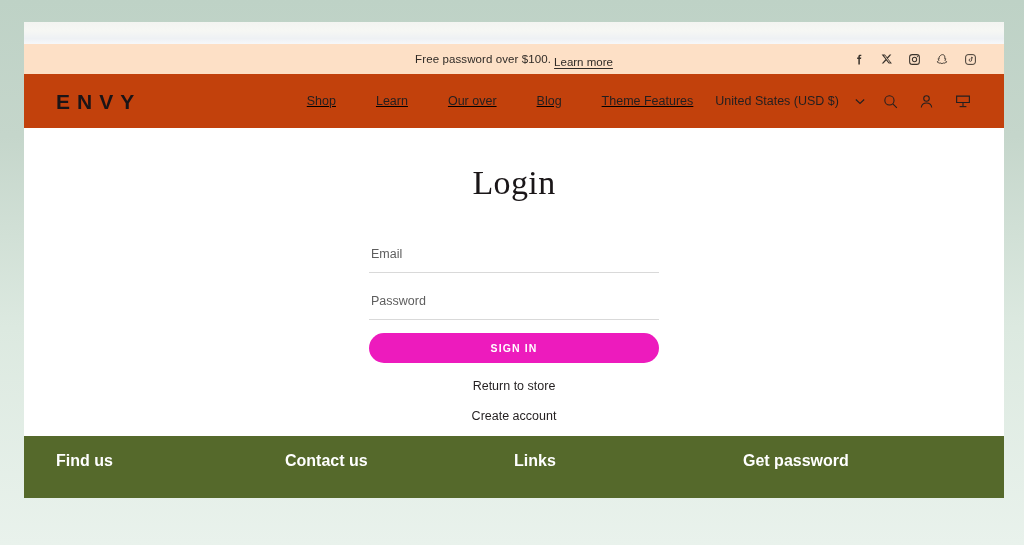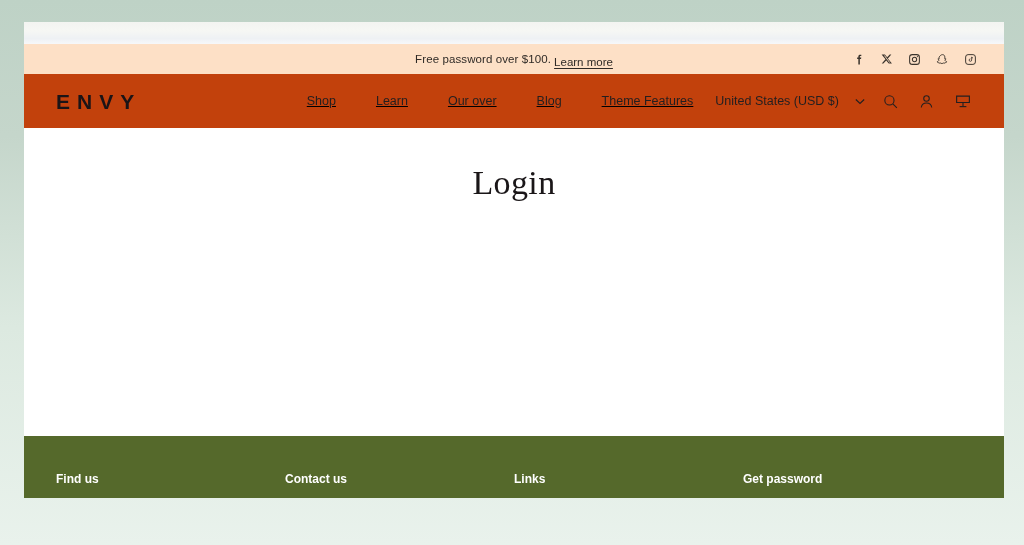--- a/index.html
+++ b/index.html
@@ -217,24 +217,24 @@
   #footer-cols {
     display: flex;
     padding: 0 32px;
     height: 100%;
     align-items: flex-end;
   }
   .footer-col {
     width: 233px;
   }
   .footer-heading {
-    font-size: 12px;
+    font-size: 16px;
     font-weight: 700;
     color: #ffffff;
-    padding-bottom: 12px;
+    padding-bottom: 28px;
     white-space: nowrap;
   }
 </style>
 </head>
 <body>
 
 <div id="viewport">
   <div id="page-sheet">
 
     <div id="top-strip"></div>
@@ -317,20 +317,34 @@
               <path d="M7.5 19.5h9"></path>
             </svg>
           </span>
         </div>
       </div>
     </div>
 
     <div id="main-content">
       <h1 id="page-title">Login</h1>
 
+      <form id="login-form">
+        <div class="field-group">
+          <input class="field-input" type="email" id="email-input" placeholder="Email" style="">
+        </div>
+        <div class="field-group">
+          <input class="field-input" type="password" id="password-input" placeholder="Password" style="">
+        </div>
+
+        <button id="signin-button" type="submit">SIGN IN</button>
+
+        <a class="form-sublink">Return to store</a>
+        <a class="form-sublink">Create account</a>
+        <a class="form-sublink">Forgot your password?</a>
+      </form>
     </div>
 
     <div id="site-footer">
       <div id="footer-cols">
         <div class="footer-col">
           <div class="footer-heading">Find us</div>
         </div>
         <div class="footer-col">
           <div class="footer-heading">Contact us</div>
         </div>

